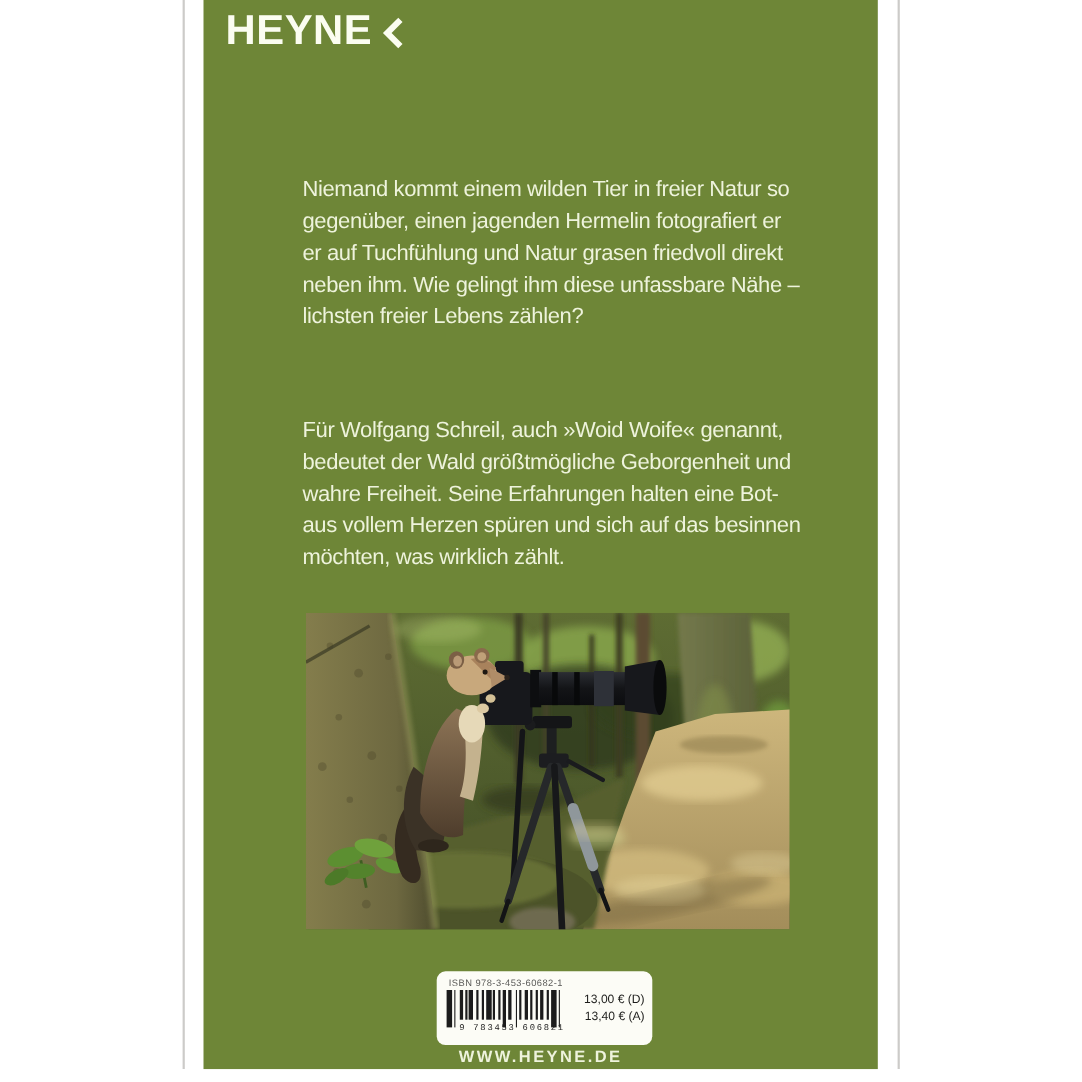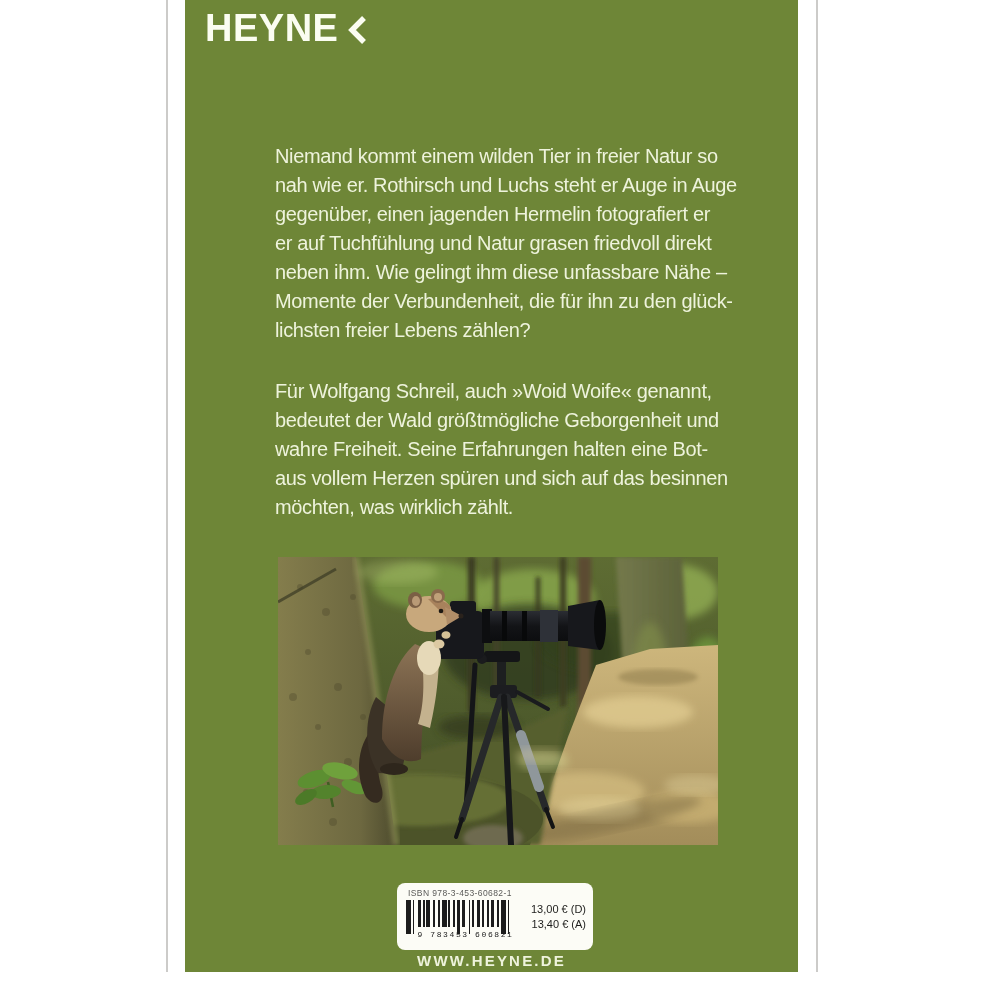--- a/index.html
+++ b/index.html
@@ -14,21 +14,21 @@
 
   
   .logo{position:absolute;left:20px;top:6px;display:flex;align-items:center;
         color:var(--logo,#fbfdf1);}
   .logo-text{font-size:38px;font-weight:700;letter-spacing:.5px;line-height:44px;}
   .logo-chevron{margin-left:9px;margin-top:3px;}
 
   
   .blurb{position:absolute;left:90px;width:460px;color:var(--text,#edf2da);
          font-size:20px;line-height:29px;letter-spacing:-0.35px;}
-  .blurb.p1{top:142px;}
+  .blurb.p1{top:158px;}
   .blurb.p2{top:377px;}
   .blurb-line{white-space:nowrap;}
 
   
   .photo{position:absolute;left:93px;top:557px;width:440px;height:288px;overflow:hidden;}
   .photo svg{display:block;}
 
   
   .label{position:absolute;left:212px;top:883px;width:196px;height:67px;
          background:var(--label_bg,#fcfcf6);border-radius:8px;}
@@ -60,25 +60,23 @@
 
     <div class="logo">
       <span class="logo-text">HEYNE</span>
       <svg class="logo-chevron" width="21" height="30" viewBox="0 0 21 30">
         <polyline points="17,3 5,15 17,27" fill="none" stroke="#fbfdf1" stroke-width="5.5" stroke-linecap="butt"></polyline>
       </svg>
     </div>
 
     <div class="blurb p1">
       <div class="blurb-line">Niemand kommt einem wilden Tier in freier Natur so</div>
-      <div class="blurb-line">nah wie er. Rothirsch und Luchs steht er Auge in Auge</div>
       <div class="blurb-line">gegenüber, einen jagenden Hermelin fotografiert er</div>
       <div class="blurb-line">er auf Tuchfühlung und Natur grasen friedvoll direkt</div>
       <div class="blurb-line">neben ihm. Wie gelingt ihm diese unfassbare Nähe –</div>
-      <div class="blurb-line">Momente der Verbundenheit, die für ihn zu den glück-</div>
       <div class="blurb-line">lichsten freier Lebens zählen?</div>
     </div>
 
     <div class="blurb p2">
       <div class="blurb-line">Für Wolfgang Schreil, auch »Woid Woife« genannt,</div>
       <div class="blurb-line">bedeutet der Wald größtmögliche Geborgenheit und</div>
       <div class="blurb-line">wahre Freiheit. Seine Erfahrungen halten eine Bot-</div>
       <div class="blurb-line">aus vollem Herzen spüren und sich auf das besinnen</div>
       <div class="blurb-line">möchten, was wirklich zählt.</div>
     </div>

